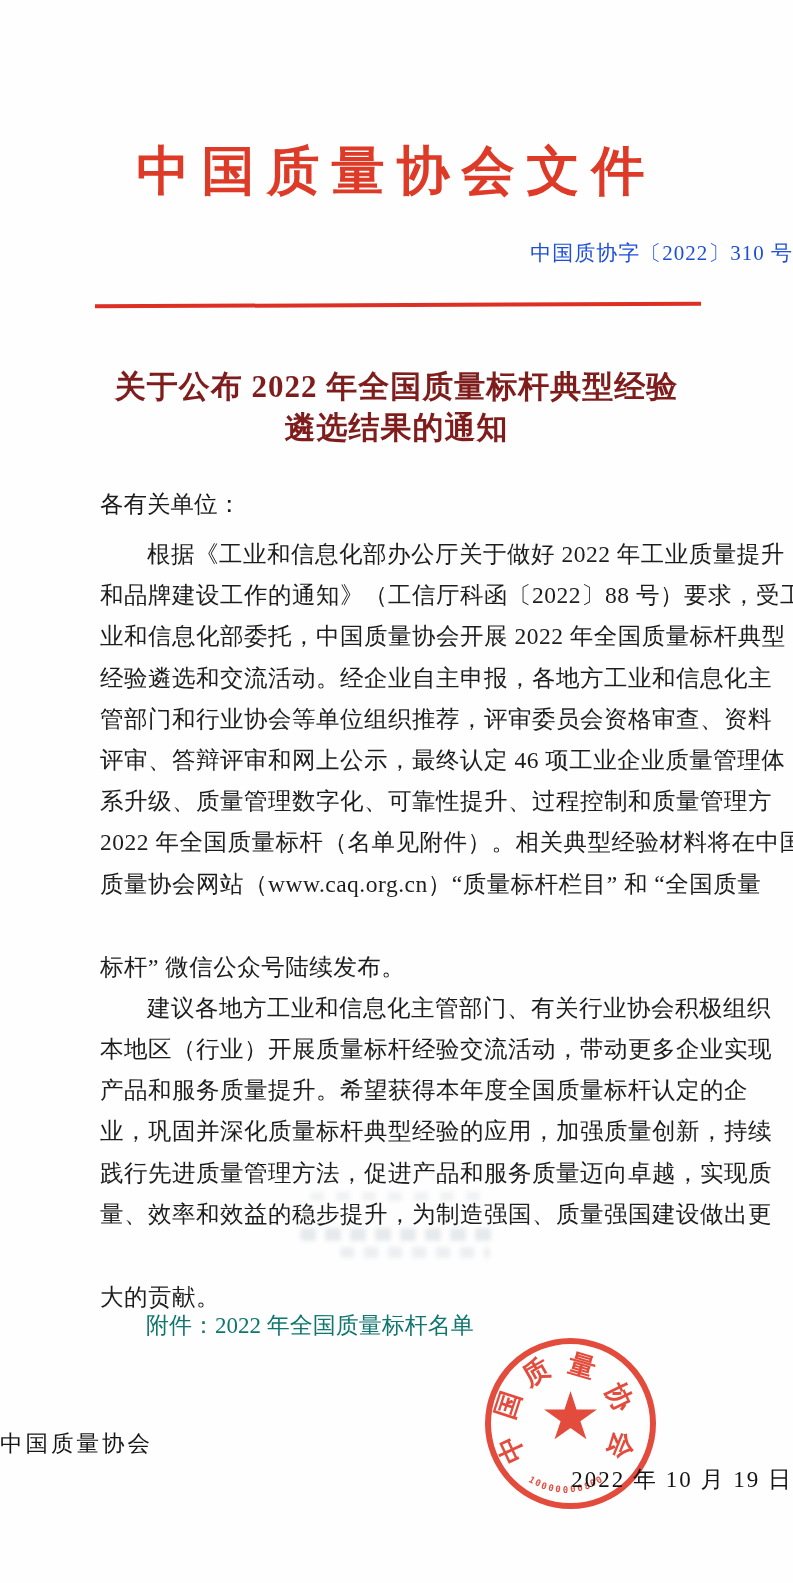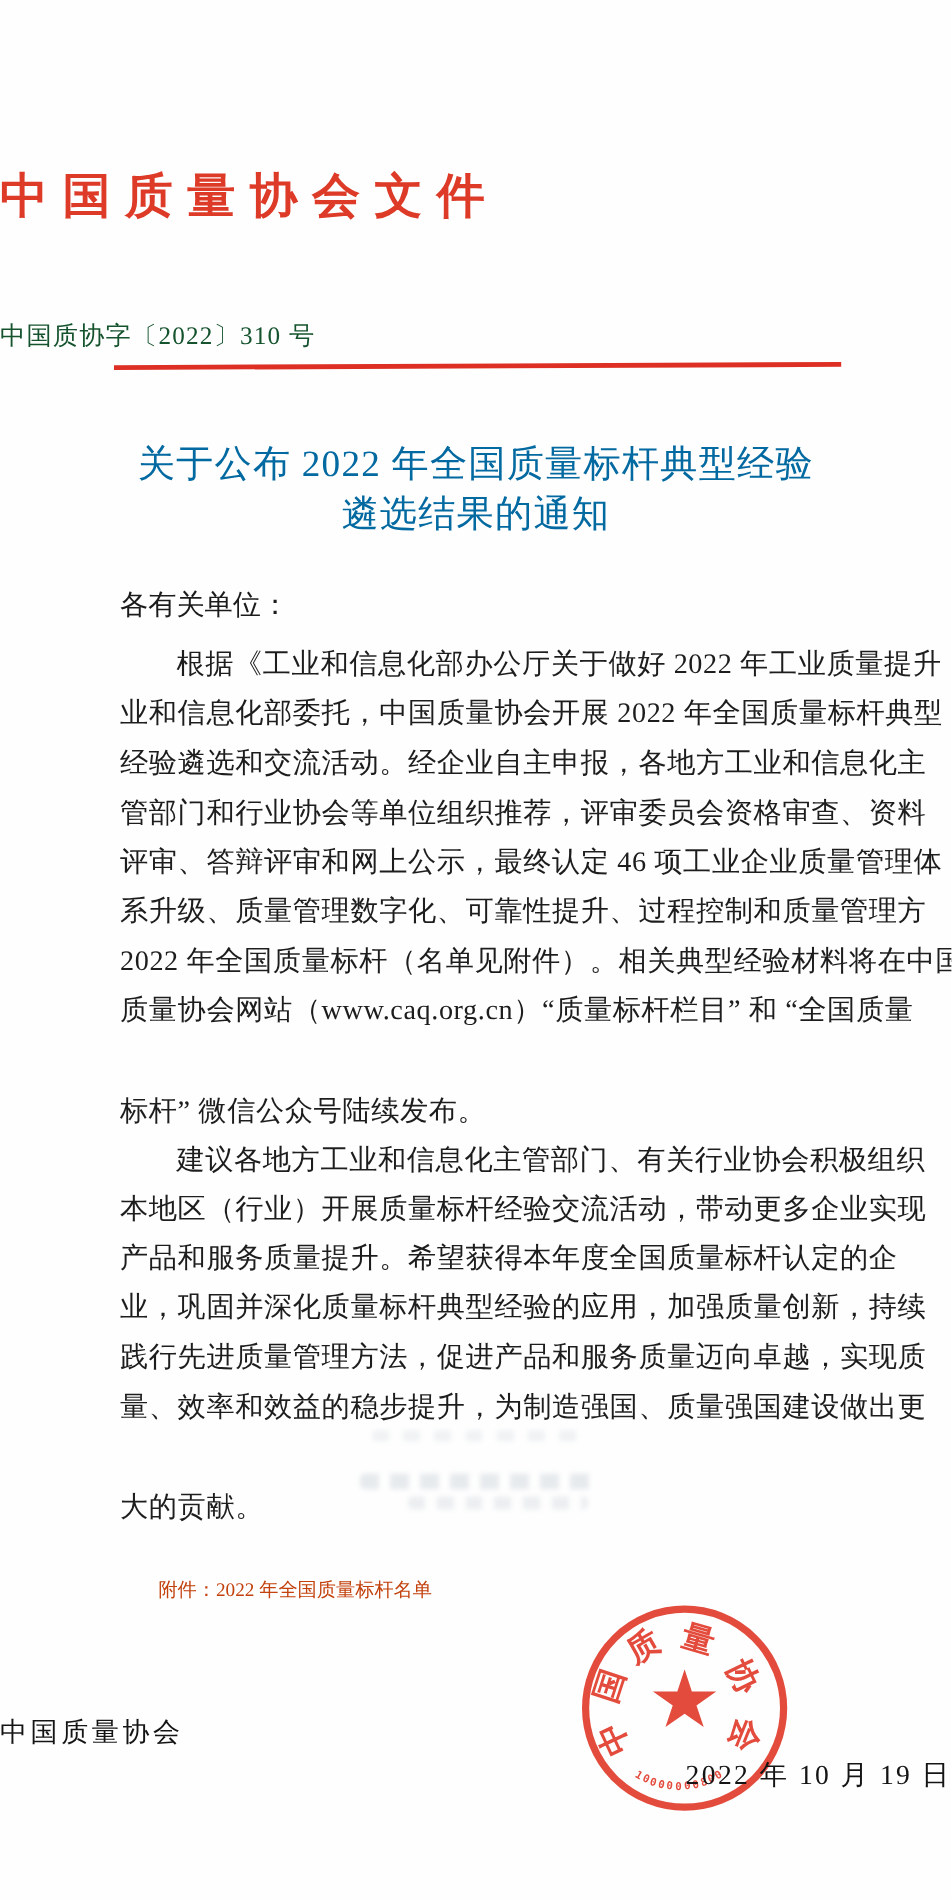--- a/index.html
+++ b/index.html
@@ -6,62 +6,62 @@
   .page{
     position:relative;
     width:793px;height:1583px;
     background:#fefefe;
     overflow:hidden;
     font-family:"Liberation Serif","DejaVu Serif",serif;
     color:var(--ink,#212121);
   }
   .org-header{
     position:absolute;top:136px;left:0;width:793px;
-    text-align:left;
-    font-size:40px;font-weight:bold;
+    text-align:center;
+    font-size:53px;font-weight:bold;
     letter-spacing:12px;margin-right:-12px;
     color:var(--red,#dd3a28);
     white-space:nowrap;
   }
   .doc-number{
-    position:absolute;top:266px;left:0;width:793px;
-    text-align:left;
-    font-size:21px;color:#14532d;
+    position:absolute;top:239px;left:0;width:793px;
+    text-align:right;
+    font-size:21px;color:#1d4ed8;
     letter-spacing:1px;
   }
   .red-rule{
     position:absolute;top:303px;left:95px;width:606px;height:4px;
     background:var(--rule,#dd2f23);
     transform:rotate(-0.25deg);
   }
   .doc-title{
     position:absolute;top:366px;left:0;width:793px;
-    text-align:center;font-weight:normal;
-    font-size:31px;line-height:41px;color:#0369a1;
+    text-align:center;font-weight:bold;
+    font-size:31px;line-height:41px;color:#7f1d1d;
     letter-spacing:1px;
   }
   .salutation{
     position:absolute;top:488px;left:100px;
     font-size:23.5px;color:#1b1b1b;
   }
   .body-block{
     position:absolute;top:534px;left:100px;width:598px;
   }
   .ln{
     height:41.2px;line-height:41.2px;
     font-size:23.5px;color:#1d1d1d;
     text-align:justify;text-align-last:justify;
     white-space:nowrap;
     letter-spacing:0.5px;
   }
   .ln.first{text-indent:2em;}
   .ln.para-end{text-align-last:left;white-space:normal;margin-top:42px;}
   .attachment{
     position:absolute;top:1305px;left:100px;width:598px;
-    font-size:16px;line-height:41.2px;color:#c2410c;
+    font-size:23px;line-height:41.2px;color:#0f766e;
     text-indent:2em;
   }
   
   .bleed{position:absolute;filter:blur(2px);opacity:.5;border-radius:4px;}
   .bleed.b1{top:1228px;left:300px;width:196px;height:13px;
     background:repeating-linear-gradient(90deg,rgba(122,140,158,.35) 0 16px,transparent 16px 25px);}
   .bleed.b2{top:1247px;left:340px;width:150px;height:11px;
     background:repeating-linear-gradient(90deg,rgba(122,140,158,.28) 0 14px,transparent 14px 24px);}
   .bleed.b3{top:1192px;left:310px;width:180px;height:9px;
     background:repeating-linear-gradient(90deg,rgba(122,140,158,.22) 0 14px,transparent 14px 26px);}
@@ -116,20 +116,21 @@
 
   <div class="doc-title">
     <div>关于公布 2022 年全国质量标杆典型经验</div>
     <div>遴选结果的通知</div>
   </div>
 
   <div class="salutation">各有关单位：</div>
 
   <div class="body-block">
     <div class="ln first">根据《工业和信息化部办公厅关于做好 2022 年工业质量提升</div>
+    <div class="ln">和品牌建设工作的通知》（工信厅科函〔2022〕88 号）要求，受工</div>
     <div class="ln">业和信息化部委托，中国质量协会开展 2022 年全国质量标杆典型</div>
     <div class="ln">经验遴选和交流活动。经企业自主申报，各地方工业和信息化主</div>
     <div class="ln">管部门和行业协会等单位组织推荐，评审委员会资格审查、资料</div>
     <div class="ln">评审、答辩评审和网上公示，最终认定 46 项工业企业质量管理体</div>
     <div class="ln">系升级、质量管理数字化、可靠性提升、过程控制和质量管理方</div>
     <div class="ln">2022 年全国质量标杆（名单见附件）。相关典型经验材料将在中国</div>
     <div class="ln">质量协会网站（www.caq.org.cn）“质量标杆栏目” 和 “全国质量</div>
     <div class="ln para-end">标杆” 微信公众号陆续发布。</div>
     <div class="ln first">建议各地方工业和信息化主管部门、有关行业协会积极组织</div>
     <div class="ln">本地区（行业）开展质量标杆经验交流活动，带动更多企业实现</div>

